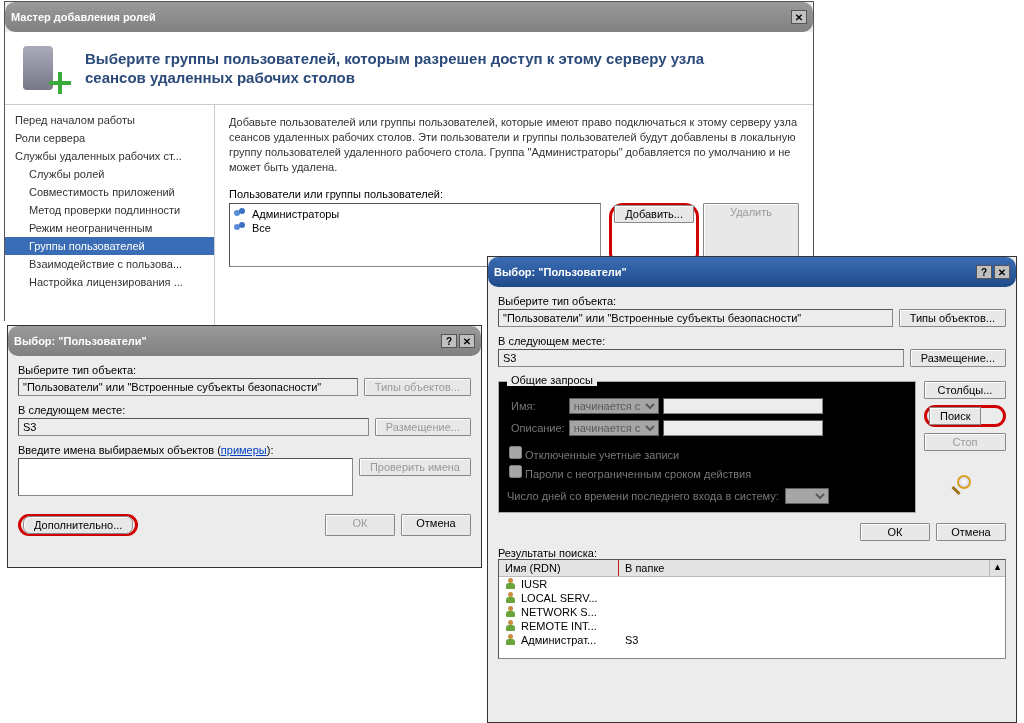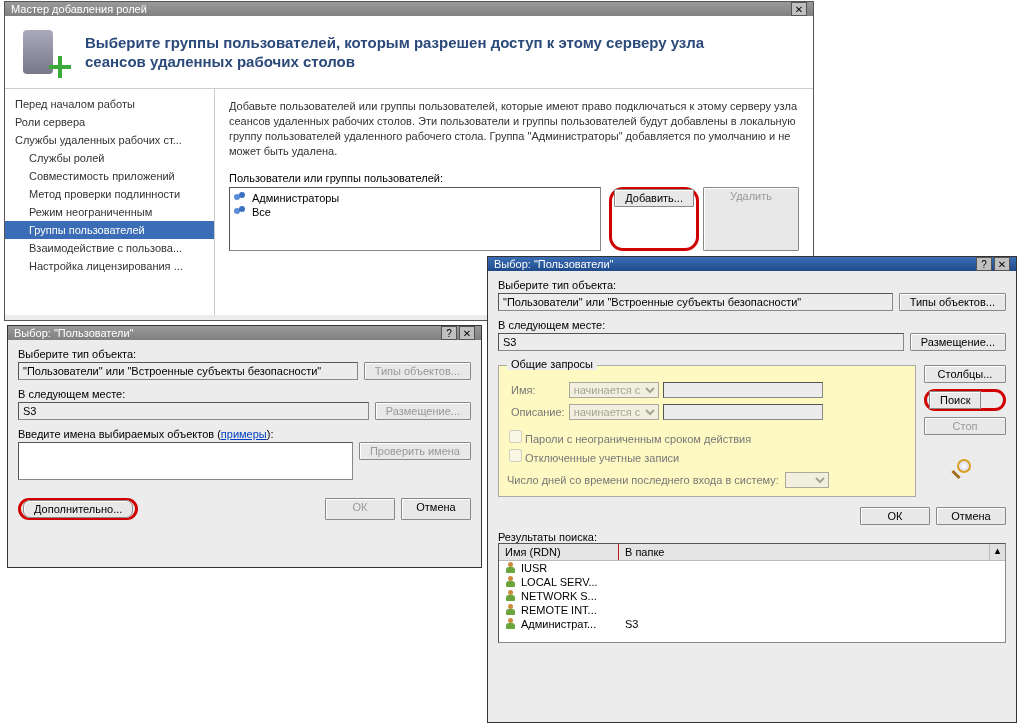--- a/index.html
+++ b/index.html
@@ -1,17 +1,17 @@
 <!DOCTYPE html>
 <html><head>
 <meta charset="utf-8">
 <style>
   * { box-sizing: border-box; margin: 0; padding: 0; }
   body { font-family: Tahoma, "Segoe UI", sans-serif; font-size: 11px; background: #fff; width: 1024px; height: 723px; position: relative; overflow: hidden; }
-  .titlebar { background: linear-gradient(#9a9a9a,#808080); color: #fff; font-weight: normal; padding: 0 6px; display: flex; justify-content: space-between; align-items: center; }
+  .titlebar { background: linear-gradient(#9a9a9a,#808080); color: #fff; font-weight: bold; padding: 8px 6px; display: flex; justify-content: space-between; align-items: center; border-radius: 10px; }
   .titlebar .title { font-size: 11px; }
   .titlebar .closebox { width: 16px; height: 14px; background: #c0c0c0; border: 1px solid #555; display: flex; align-items: center; justify-content: center; font-size: 10px; color: #000; }
   .titlebar .tb-right { display: flex; gap: 2px; }
   .button { background: #e8e8e8; border: 1px solid #888; padding: 2px 10px; font-size: 11px; min-width: 70px; text-align: center; cursor: pointer; border-radius: 1px; box-shadow: 1px 1px 0 #fff inset; }
   .button.disabled { color: #999; }
   .textbox { background: #fff; border: 1px solid #888; padding: 2px 4px; font-size: 11px; border-top-color: #555; border-left-color: #555; }
   .textbox.readonly { background: #ececec; }
   .groupbox { border: 1px solid #aaa; padding: 10px 8px 8px; position: relative; margin-top: 6px; }
   .groupbox .gb-title { position: absolute; top: -8px; left: 8px; background: #ececec; padding: 0 4px; }
   .redcircle { border: 3px solid #d10000; border-radius: 14px; display: inline-block; }
@@ -136,42 +136,42 @@
       <div class="textbox readonly" style="flex:1;">"Пользователи" или "Встроенные субъекты безопасности"</div>
       <span class="button" style="min-width:96px;">Типы объектов...</span>
     </div>
     <div style="margin-top:8px;">В следующем месте:</div>
     <div style="display:flex; gap:6px; margin-top:2px;">
       <div class="textbox readonly" style="flex:1;">S3</div>
       <span class="button" style="min-width:96px;">Размещение...</span>
     </div>
 
     <div style="display:flex; gap:8px; margin-top:8px;">
-      <div class="groupbox" style="flex:1; background:#fef9c3;">
+      <div class="groupbox" style="flex:1; background:#000000;">
         <div class="gb-title">Общие запросы</div>
         <table style="border-collapse:separate; border-spacing:4px 6px;">
           <tbody>
               <tr>
             <td style="color:#777;">Имя:</td>
             <td><select class="combo" disabled="" style="width:90px;"><option>начинается с</option></select></td>
             <td>
                   <div class="textbox readonly" style="width:160px; height:16px;"></div>
                 </td>
           </tr>
           <tr>
             <td style="color:#777;">Описание:</td>
             <td><select class="combo" disabled="" style="width:90px;"><option>начинается с</option></select></td>
             <td>
                   <div class="textbox readonly" style="width:160px; height:16px;"></div>
                 </td>
           </tr>
         </tbody>
           </table>
+        <label style="display:block; color:#777; margin:4px 2px;"><input type="checkbox" disabled="" style=""> <span>Отключенные учетные записи</span></label>
         <label style="display:block; color:#777; margin:4px 2px;"><input type="checkbox" disabled="" style=""> <span>Пароли с неограниченным сроком действия</span></label>
-        <label style="display:block; color:#777; margin:4px 2px;"><input type="checkbox" disabled="" style=""> <span>Отключенные учетные записи</span></label>
         <div style="display:flex; align-items:center; gap:6px; margin-top:8px; color:#777;">
           <span>Число дней со времени последнего входа в систему:</span>
           <select class="combo" disabled="" style="width:44px;"></select>
         </div>
       </div>
       <div style="display:flex; flex-direction:column; gap:6px; padding-top:6px;">
         <span class="button" style="min-width:82px;">Столбцы...</span>
         <span class="redcircle" style="padding:2px;">
           <span class="button" style="min-width:78px;">Поиск</span>
         </span>

